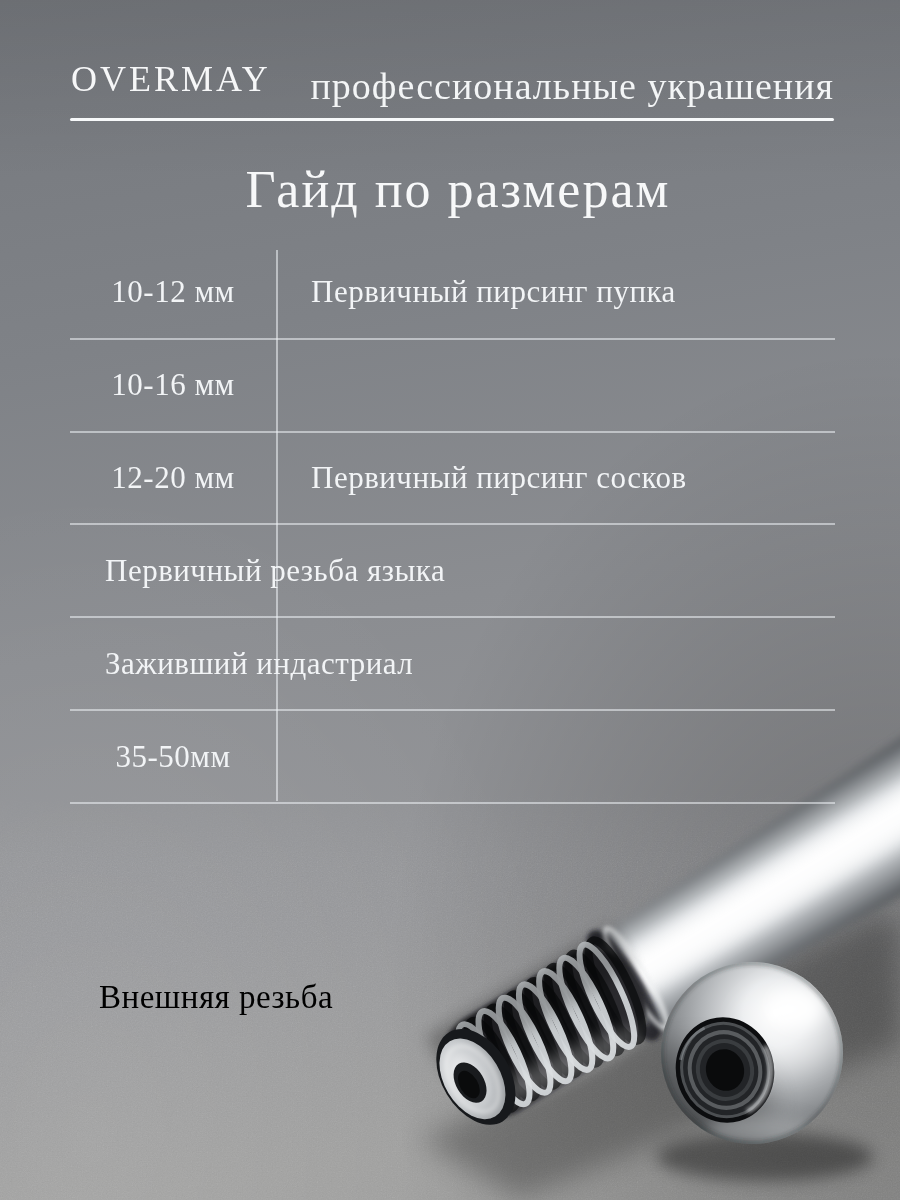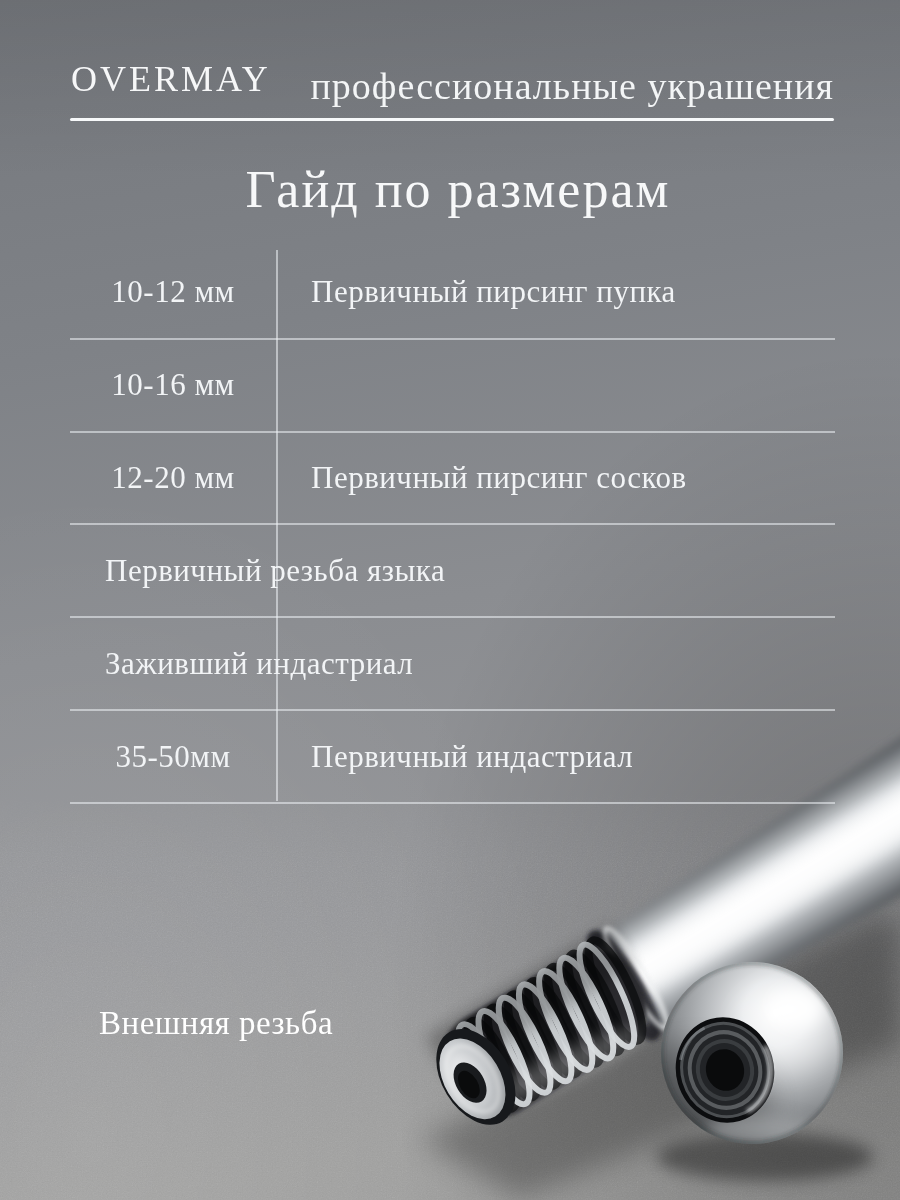--- a/index.html
+++ b/index.html
@@ -44,23 +44,23 @@
     font-size:31px;letter-spacing:0.5px;
     color:#f2f4f6;
   }
   .cell-size{width:206px;text-align:center;flex:none;}
   .cell-use{padding-left:35px;}
   .col-divider{
     position:absolute;left:206px;top:3px;bottom:3px;width:2px;
     background:rgba(238,242,246,0.55);
   }
   .photo-caption{
-    left:99px;top:1005px;
+    left:99px;top:979px;
     font-size:33px;letter-spacing:0.5px;
-    color:#ffffff;
+    color:#000000;
   }
 </style>
 </head>
 <body>
 
 <div class="canvas">
 
   <svg class="bg-svg" viewBox="0 0 900 1200" xmlns="http://www.w3.org/2000/svg">
     <defs>
       <linearGradient id="bg" x1="0" y1="0" x2="0.12" y2="1">
@@ -224,20 +224,19 @@
       <div class="cell-use">Первичный пирсинг сосков</div>
     </div>
     <div class="size-row">
       <div class="cell-use">Первичный резьба языка</div>
     </div>
     <div class="size-row">
       <div class="cell-use">Заживший индастриал</div>
     </div>
     <div class="size-row">
       <div class="cell-size">35-50мм</div>
-      <div class="cell-use">Первичный индастриал</div>
     </div>
     <div class="col-divider"></div>
   </div>
 
   <div class="abs photo-caption">Внешняя резьба</div>
 
 </div>
 
 </body></html>

